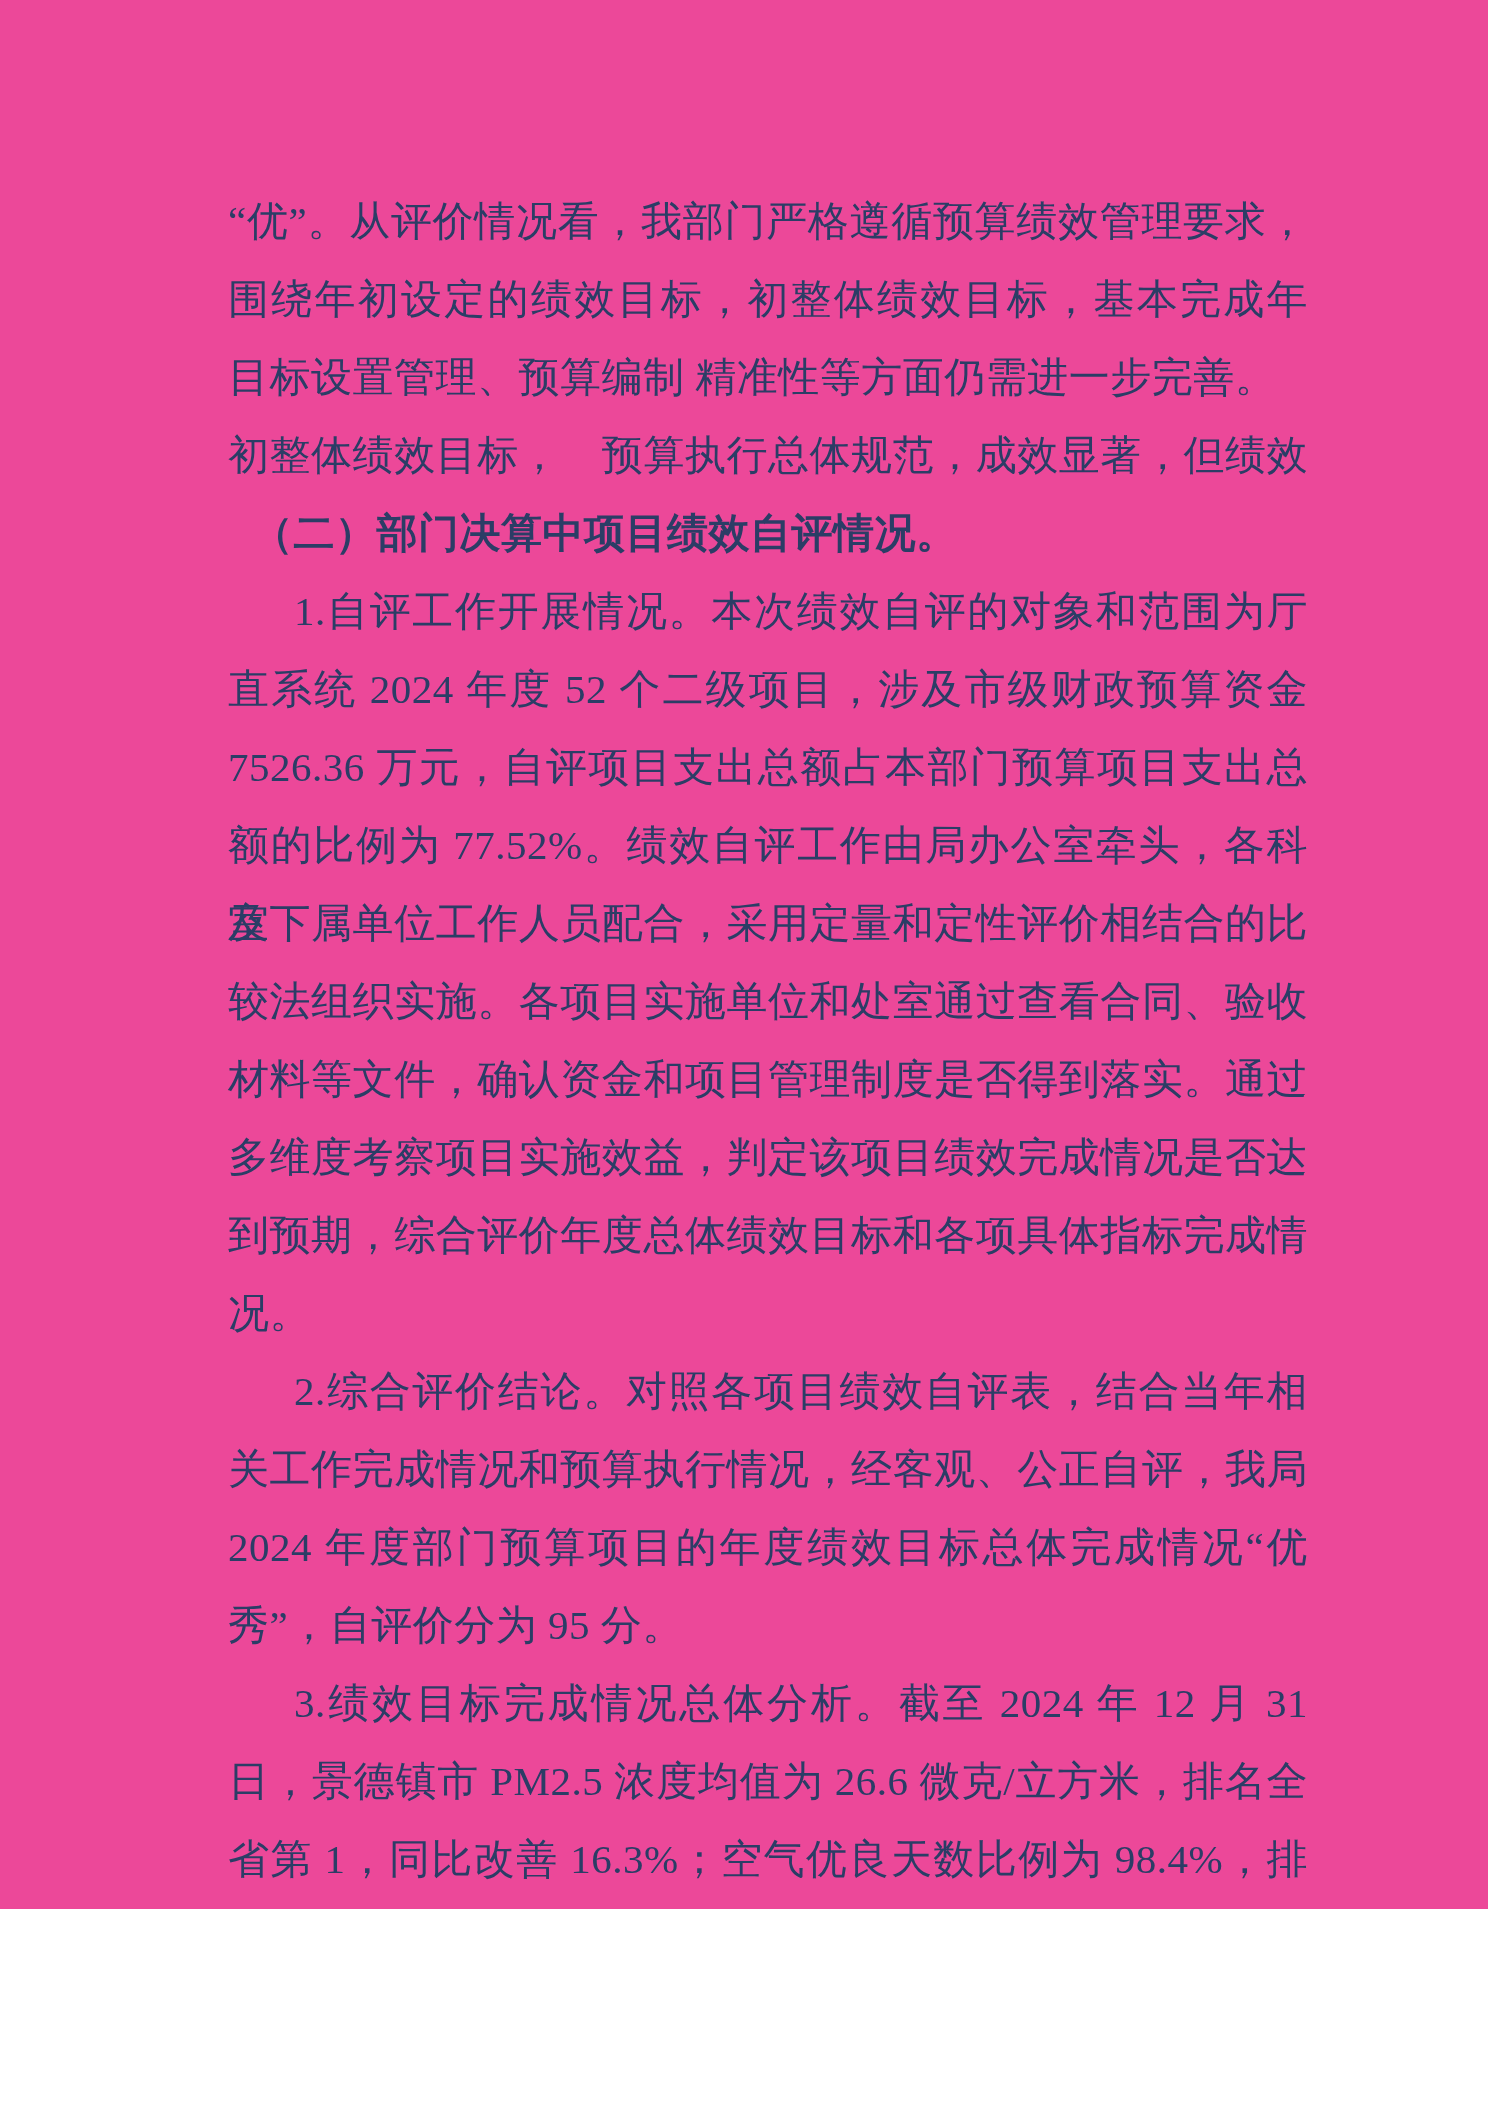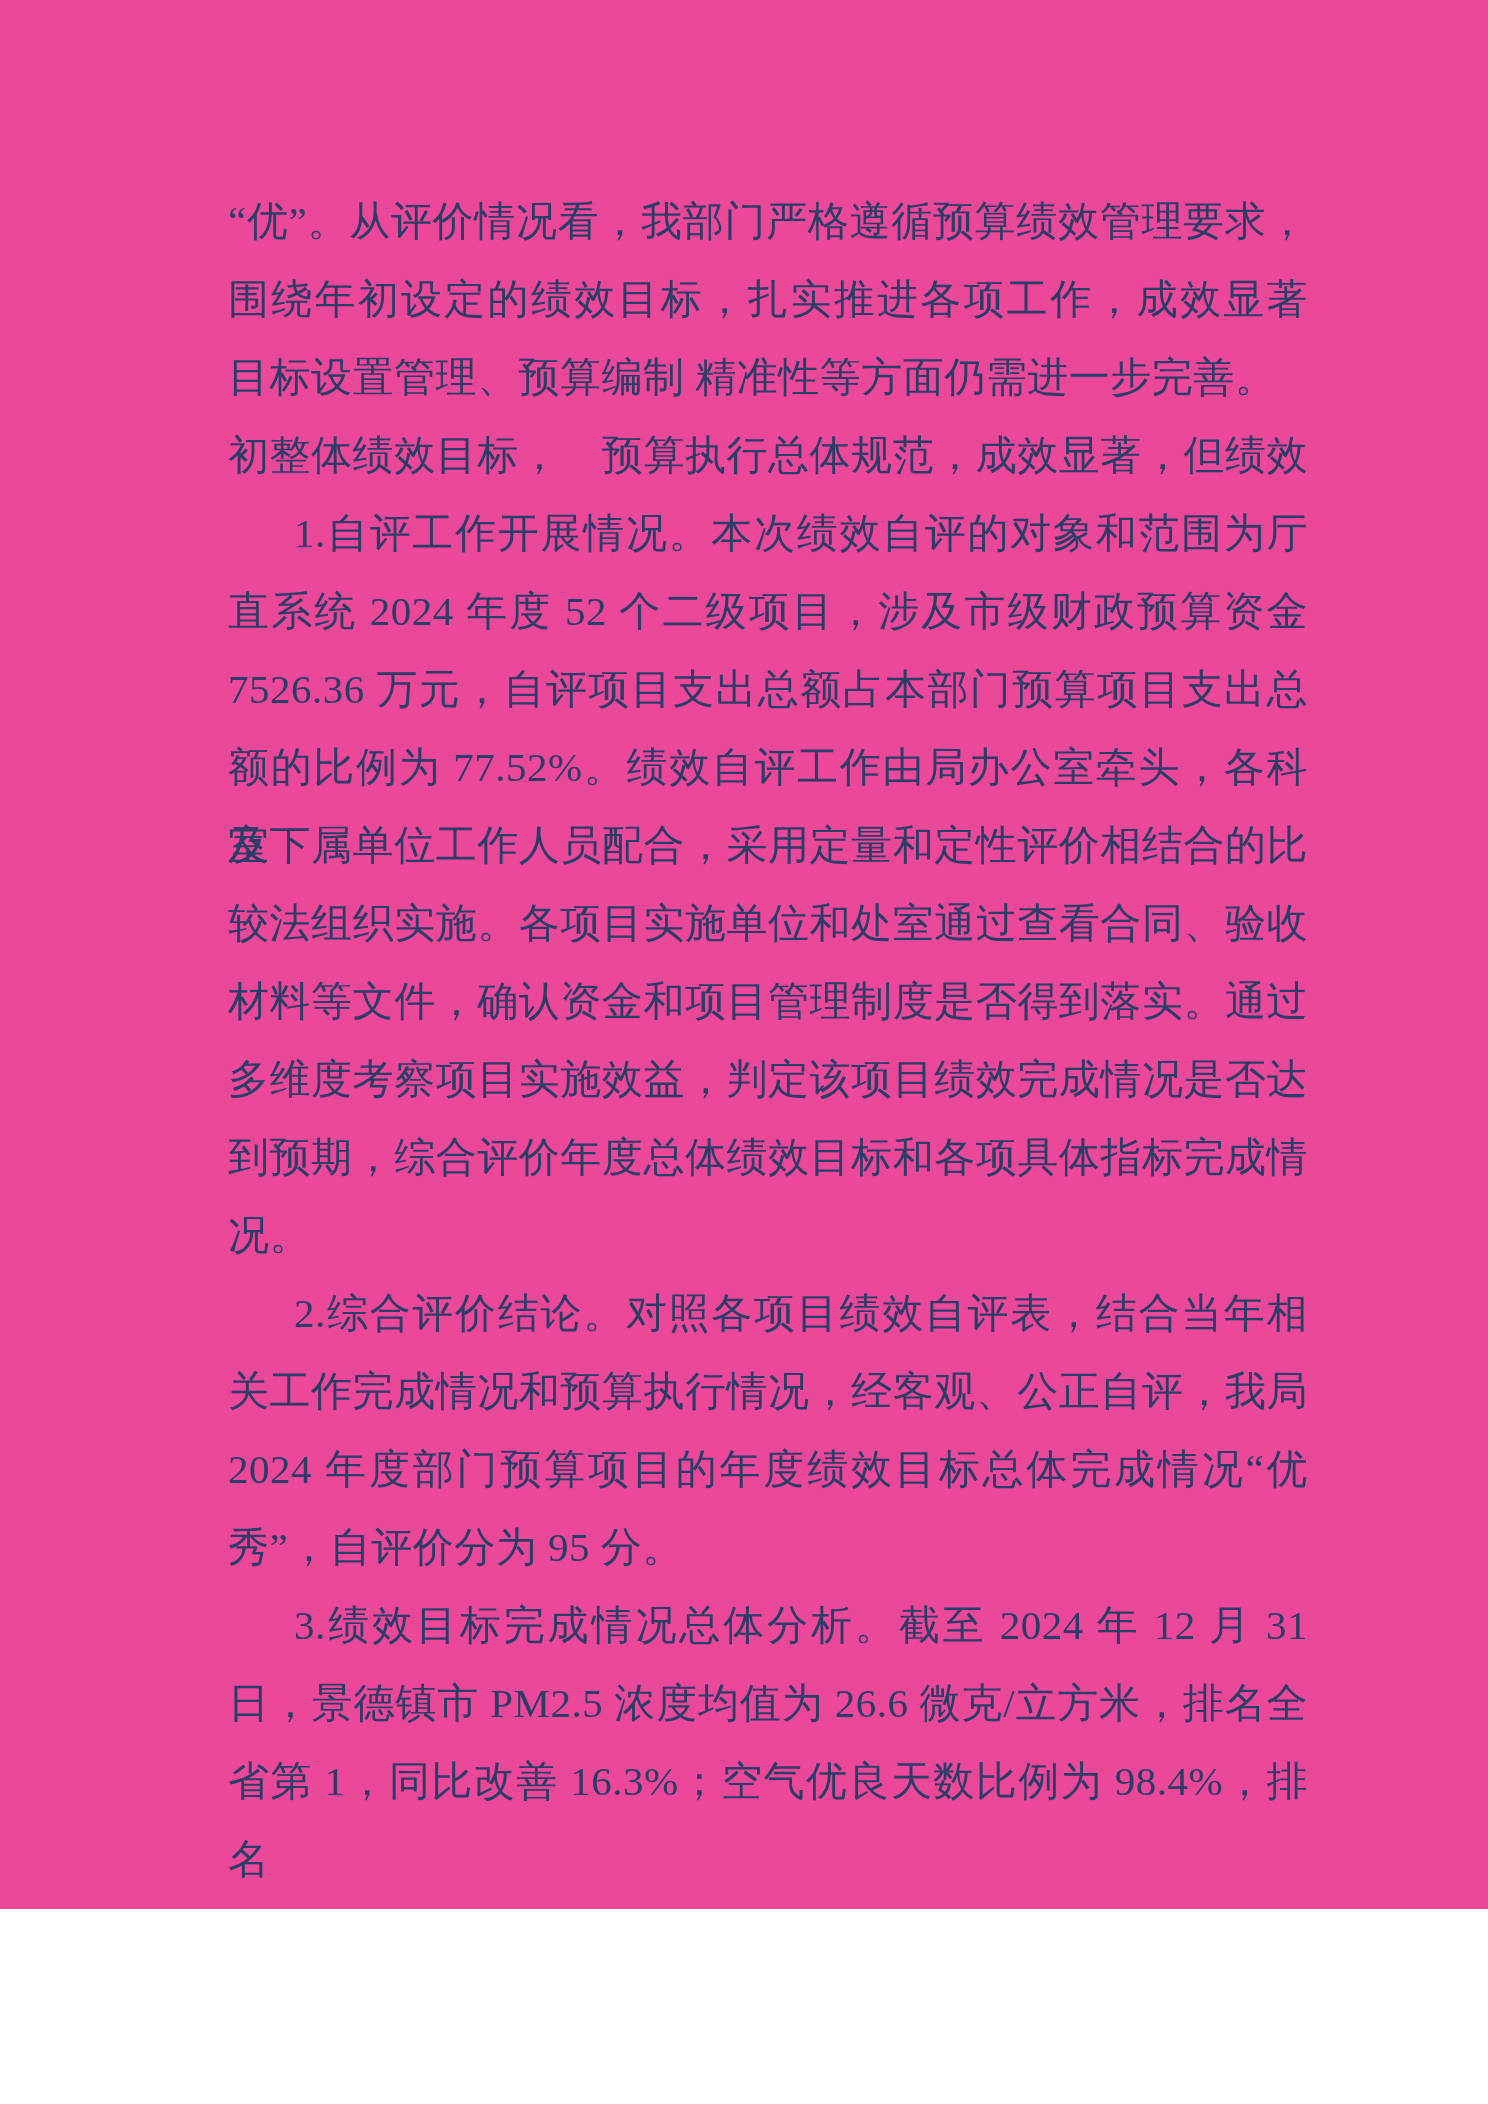--- a/index.html
+++ b/index.html
@@ -55,23 +55,24 @@
     color: #303030;
     margin-top: 16px;
   }
 </style>
 </head>
 <body>
 
 <div class="page">
   <div class="textblock">
     <div class="ln j">“优”。从评价情况看，我部门严格遵循预算绩效管理要求，</div>
-    <div class="ln j">围绕年初设定的绩效目标，扎实推进各项工作，成效显著</div>
+    <div class="ln j">围绕年初设定的绩效目标，初整体绩效目标，基本完成年</div>
     <div class="ln">目标设置管理、预算编制 精准性等方面仍需进一步完善。</div>
     <div class="ln j">初整体绩效目标，　预算执行总体规范，成效显著，但绩效</div>
+    <div class="ln ind-h bold">（二）部门决算中项目绩效自评情况。</div>
     <div class="ln ind j">1.自评工作开展情况。本次绩效自评的对象和范围为厅</div>
     <div class="ln j">直系统 2024 年度 52 个二级项目，涉及市级财政预算资金</div>
     <div class="ln j">7526.36 万元，自评项目支出总额占本部门预算项目支出总</div>
     <div class="ln j">额的比例为 77.52%。绩效自评工作由局办公室牵头，各科室</div>
     <div class="ln j">及下属单位工作人员配合，采用定量和定性评价相结合的比</div>
     <div class="ln j">较法组织实施。各项目实施单位和处室通过查看合同、验收</div>
     <div class="ln j">材料等文件，确认资金和项目管理制度是否得到落实。通过</div>
     <div class="ln j">多维度考察项目实施效益，判定该项目绩效完成情况是否达</div>
     <div class="ln j">到预期，综合评价年度总体绩效目标和各项具体指标完成情</div>
     <div class="ln">况。</div>

